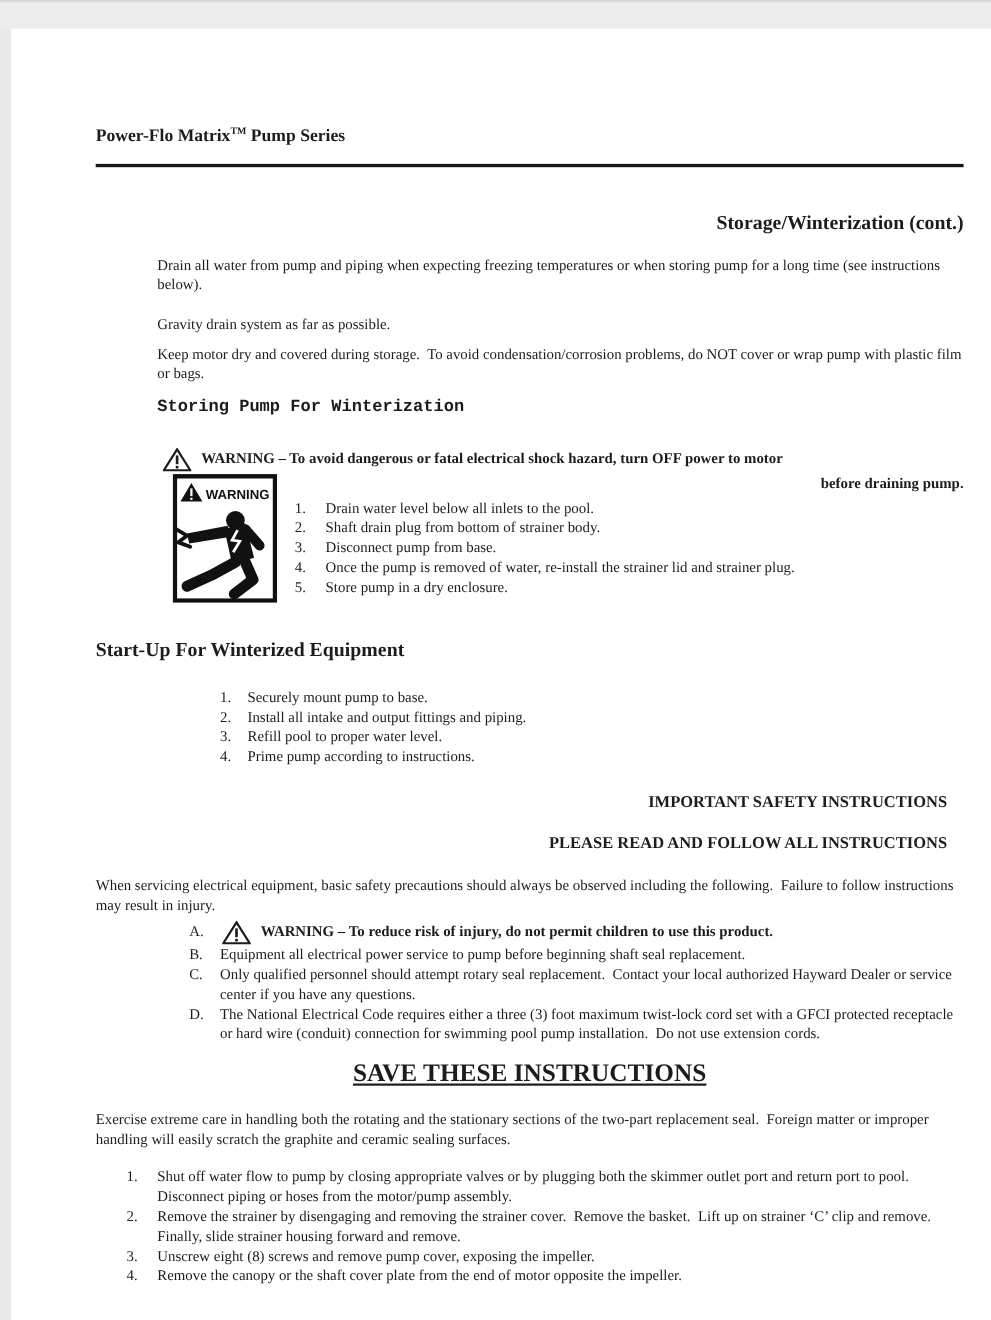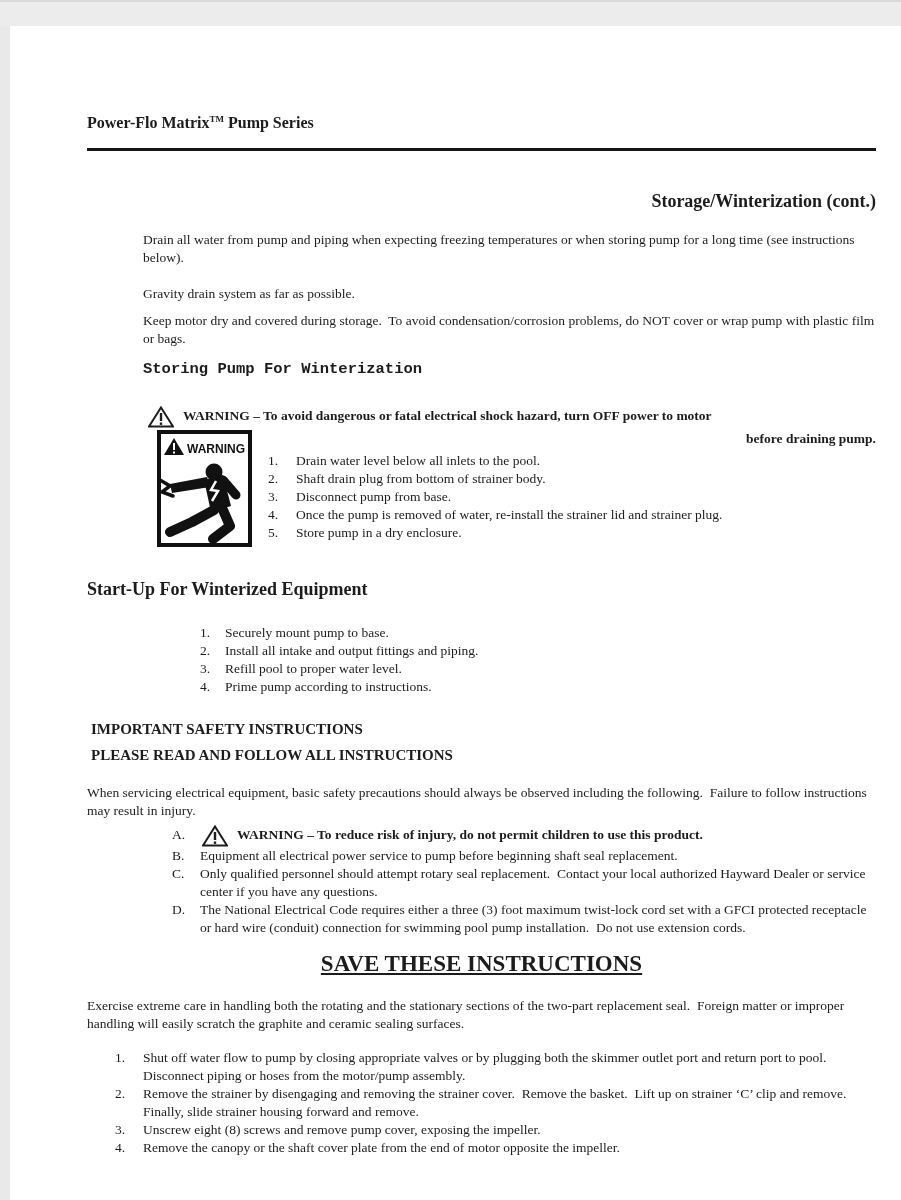--- a/index.html
+++ b/index.html
@@ -53,21 +53,21 @@
   .row{display:flex;font-size:13.5px;line-height:18px;}
   .row .num{flex:none;width:28px;}
   .row .txt{flex:1;}
   .list-startup{margin:24px 0 0 113px;}
   .list-startup .num{width:25px;}
   .list-letters{margin:4px 0 0 85px;}
   .list-letters .num{width:28px;}
   .list-save{margin:16px 0 0 28px;}
   .list-save .num{width:28px;}
   .center-bold{
-    text-align:left;font-weight:bold;font-size:15px;line-height:22px;margin:4px;
+    text-align:right;font-weight:bold;font-size:15px;line-height:22px;margin:15px;
   }
   .save-head{
     text-align:center;font-weight:bold;font-size:23px;line-height:22px;margin:0;
     text-decoration:underline;
   }
   .rowA{align-items:flex-start;}
   .rowA .txt{font-weight:bold;display:flex;align-items:flex-start;line-height:22px;}
   .rowA .num{line-height:22px;}
   .rowA .tri{flex:none;margin:1px 9px 0 2px;}
   svg{display:block;}

